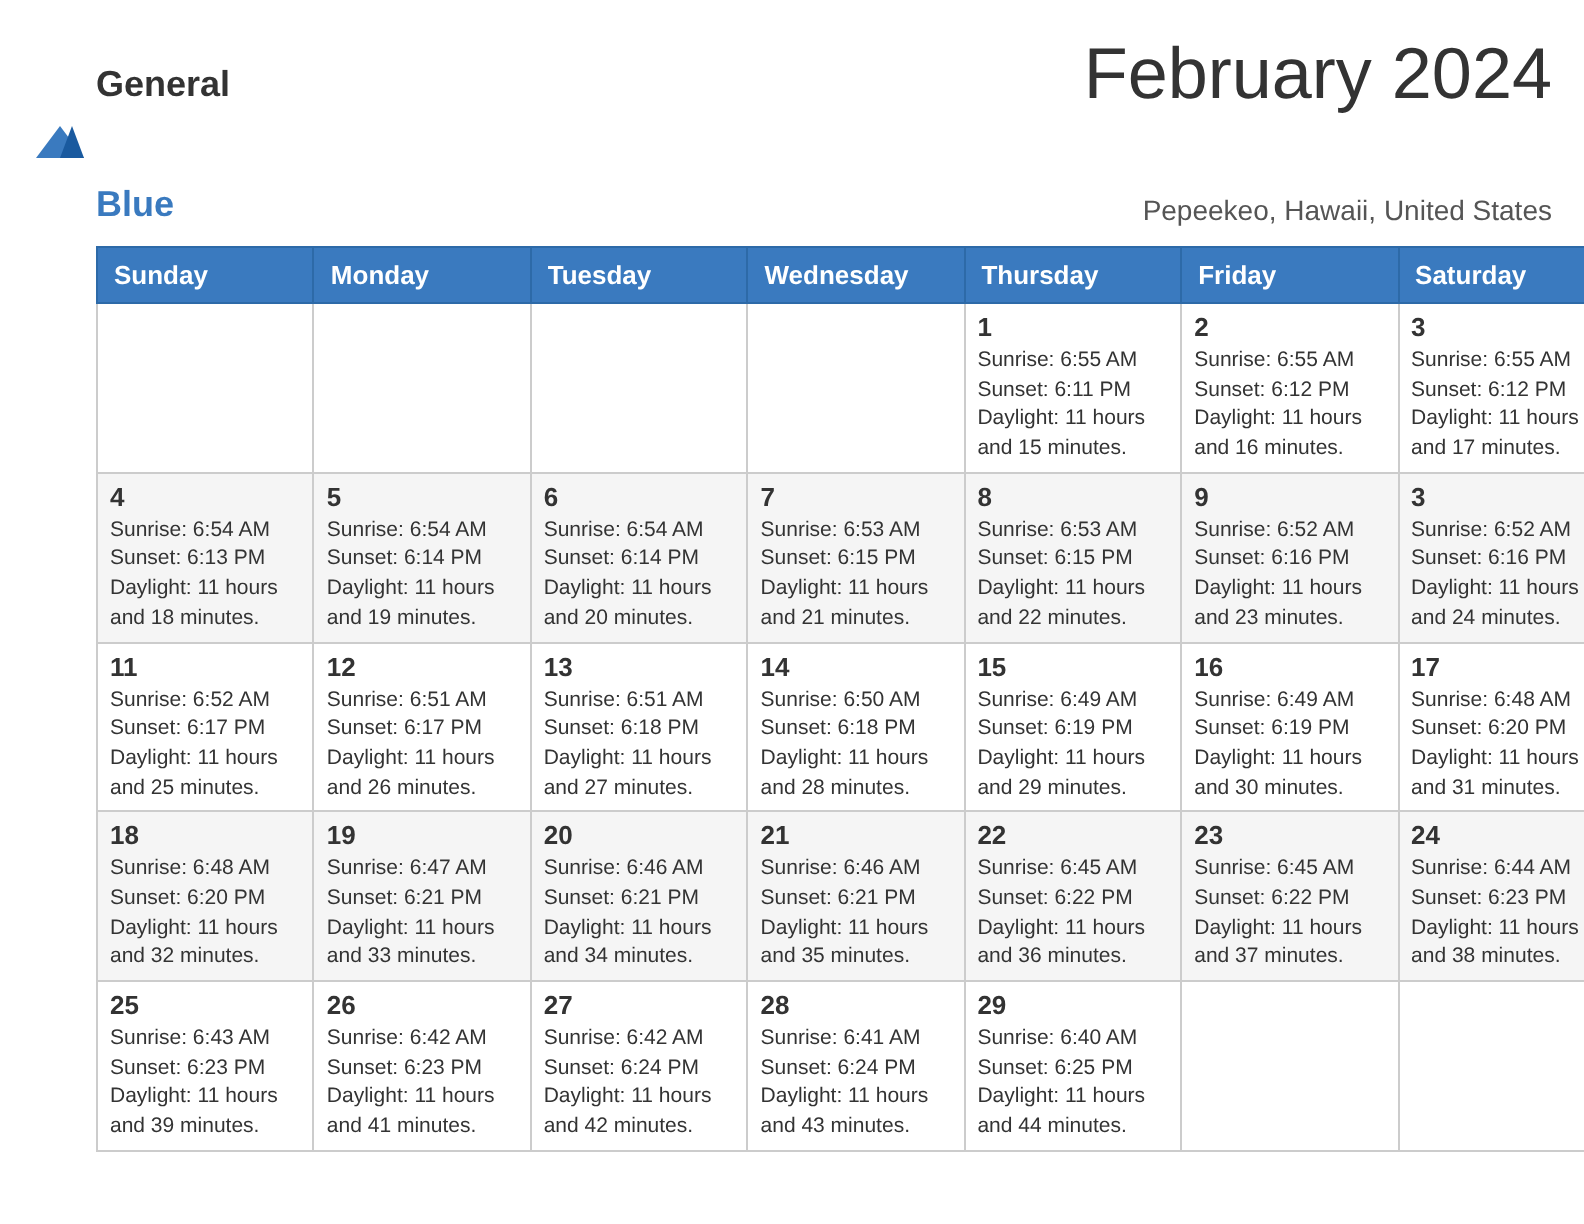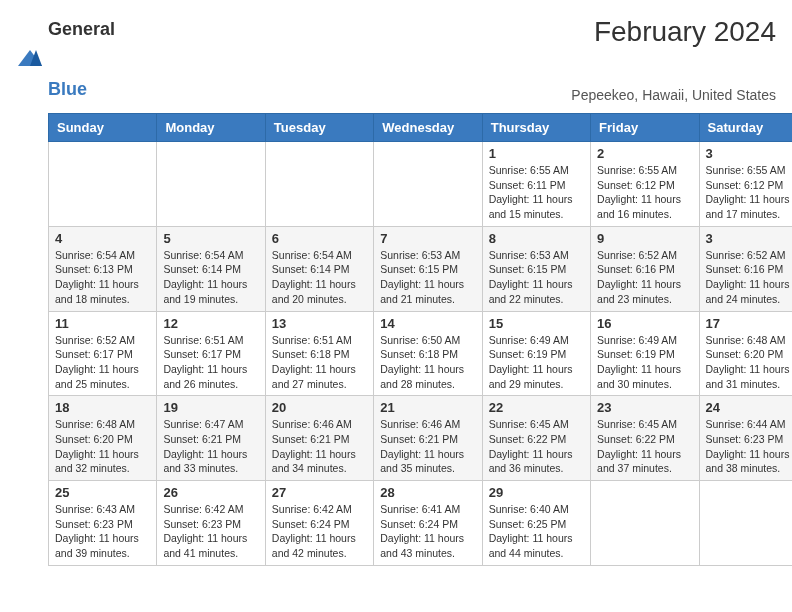--- a/index.html
+++ b/index.html
@@ -6,21 +6,21 @@
     body {
       font-family: Arial, sans-serif;
       background: #fff;
       width: 792px;
       min-height: 612px;
       padding: 16px;
     }
     .header-section {
       display: flex;
       justify-content: space-between;
-      align-items: center;
+      align-items: flex-end;
       margin-bottom: 10px;
     }
     .logo {
       display: flex;
       align-items: center;
       gap: 4px;
     }
     .logo-text {
       display: flex;
       flex-direction: column;
@@ -38,21 +38,21 @@
       margin-top: 40px;
     }
     .logo-icon {
       width: 28px;
       height: 28px;
     }
     .title-section {
       text-align: right;
     }
     .month-title {
-      font-size: 28px;
+      font-size: 36px;
       font-weight: normal;
       color: #333;
     }
     .location {
       font-size: 14px;
       color: #555;
       margin-top: 39px;
     }
     .calendar-table {
       width: 100%;

